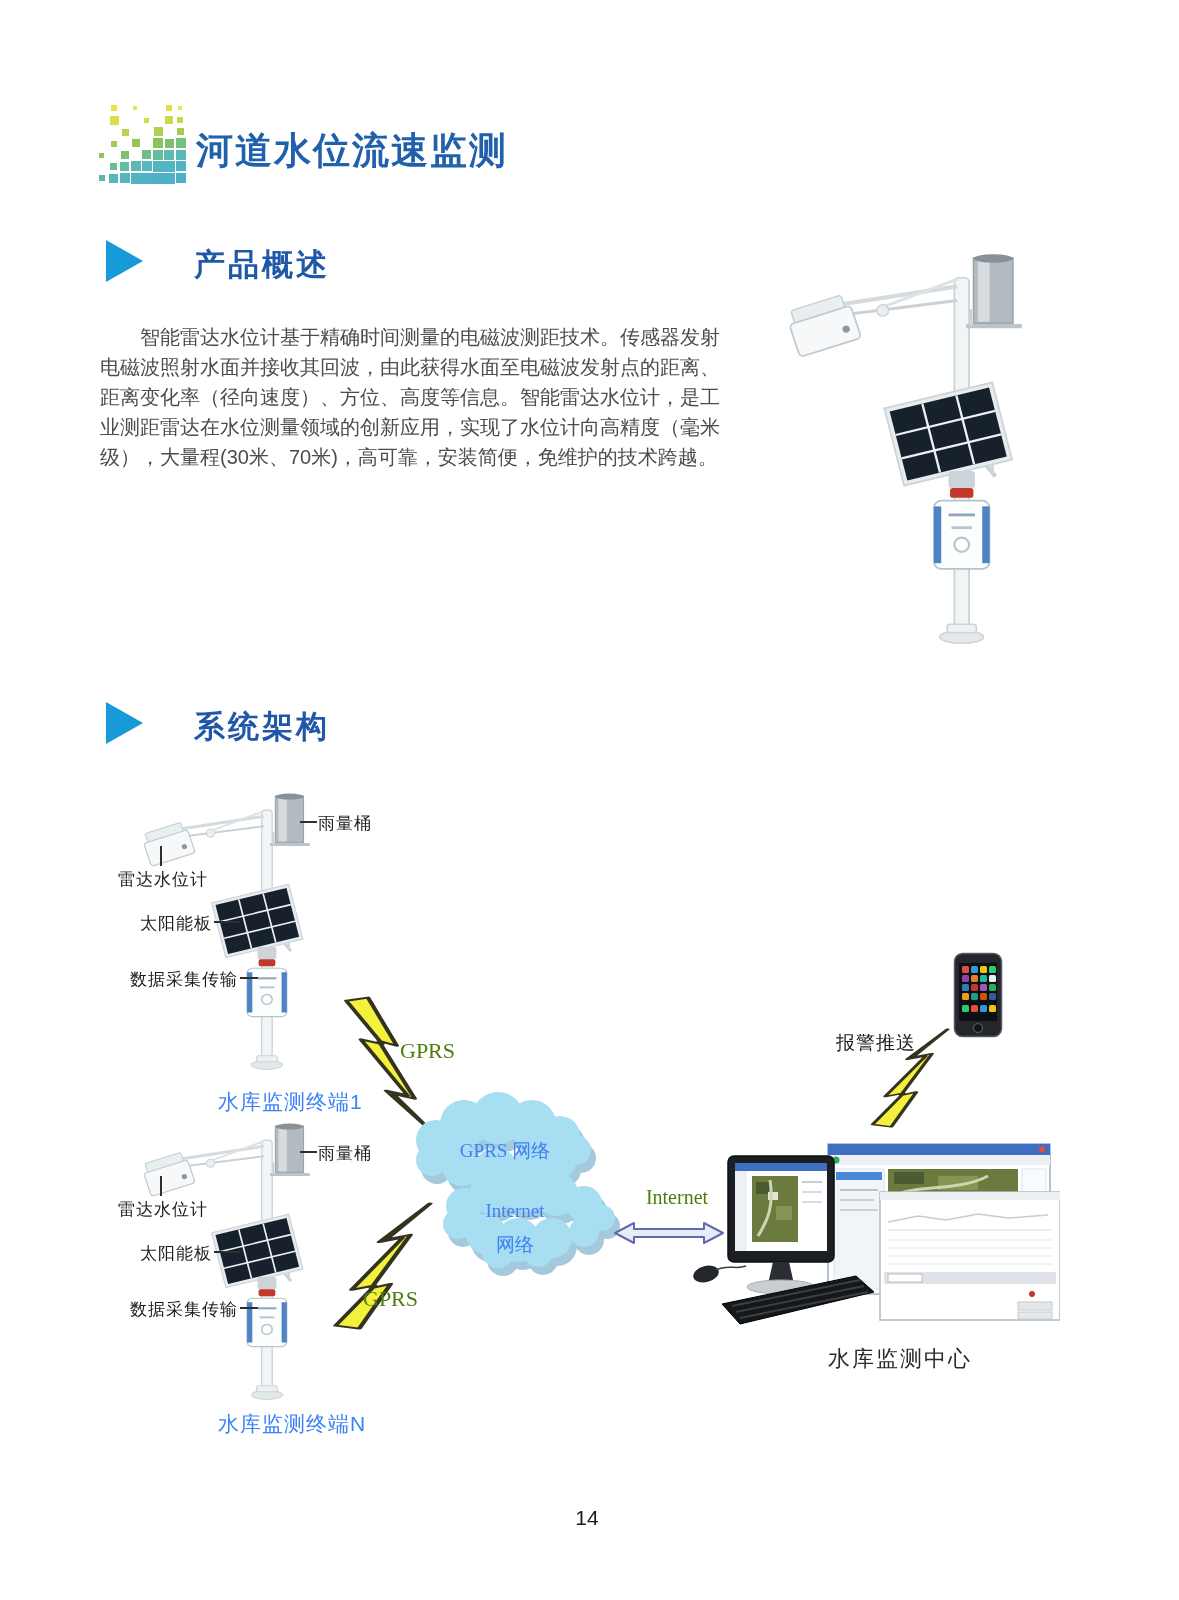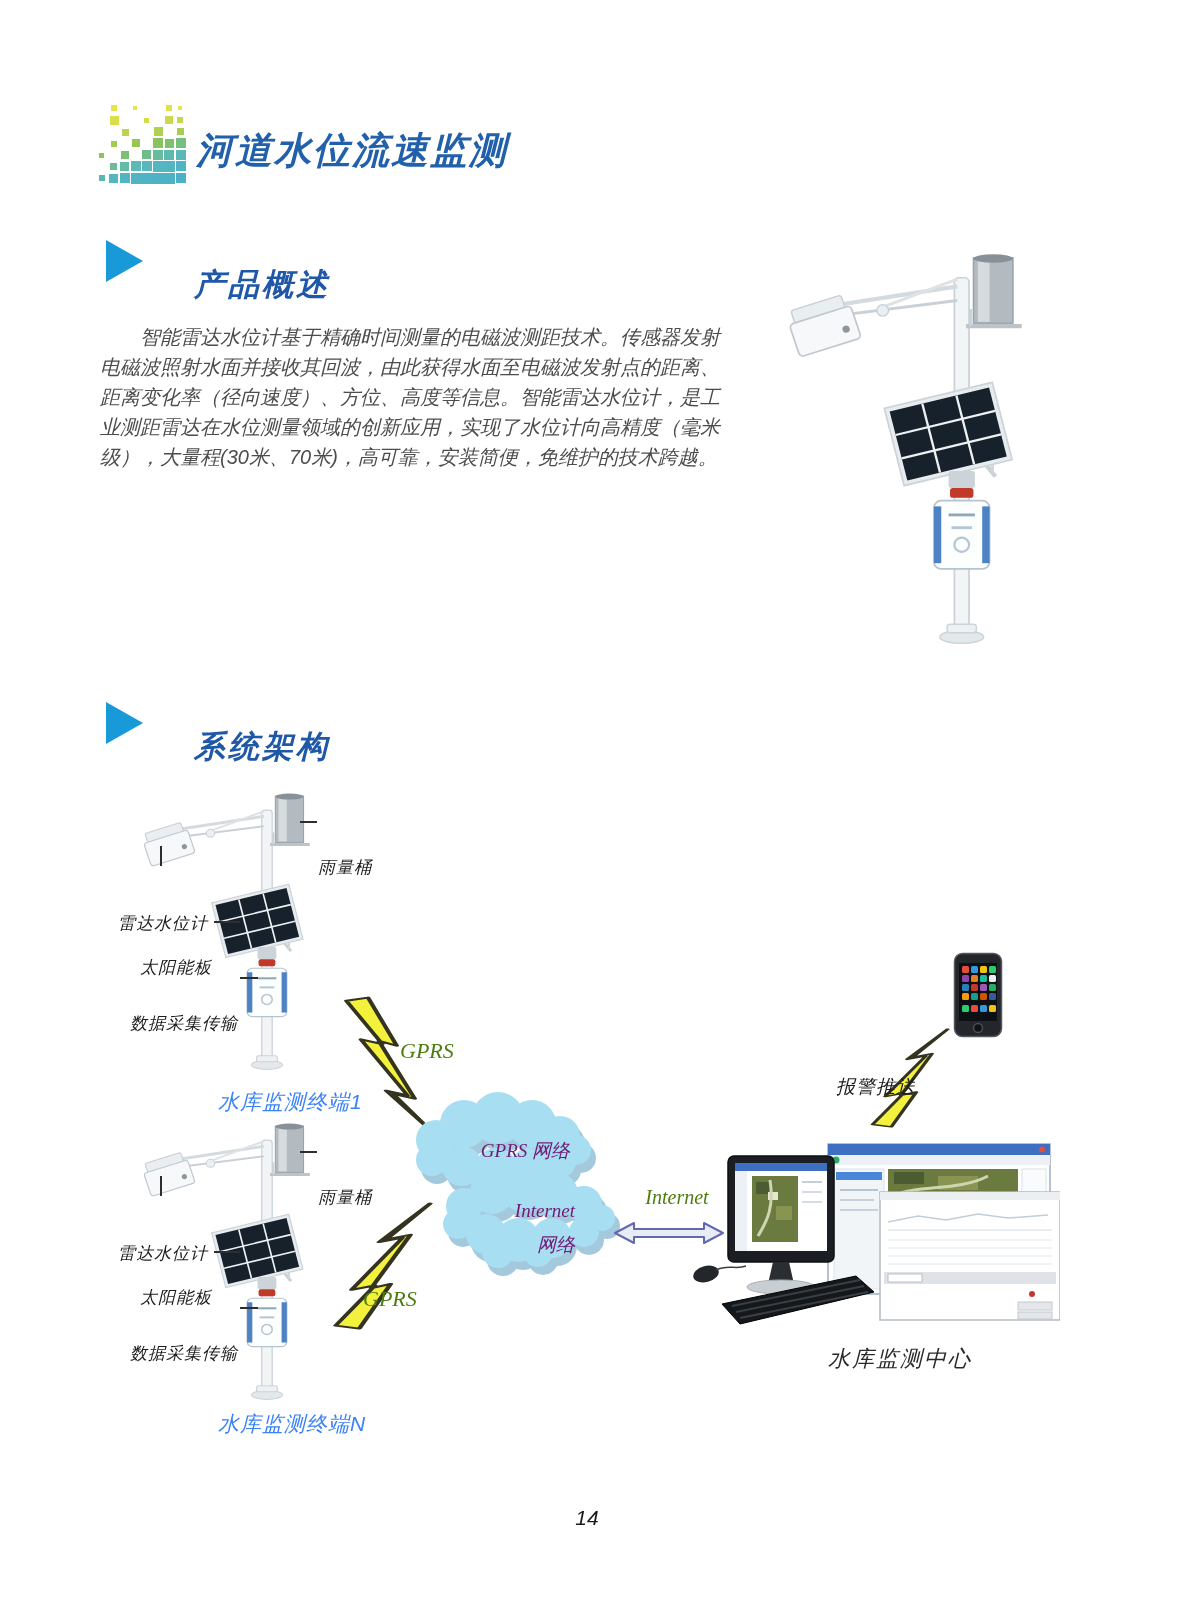--- a/index.html
+++ b/index.html
@@ -1,33 +1,33 @@
 <!DOCTYPE html>
 <html><head>
 <meta charset="utf-8">
 <style>
   html,body{margin:0;padding:0;background:#ffffff;}
   .page{position:relative;width:1174px;height:1600px;background:#ffffff;overflow:hidden;
-        font-family:"Liberation Sans",sans-serif;color:#333;font-style:italic;}
+        font-family:"Liberation Sans",sans-serif;color:#333;}
   .abs{position:absolute;}
   
   .main-title{left:196px;top:126px;font-size:37px;font-weight:bold;color:#2161ac;letter-spacing:2px;}
   
   .tri{width:0;height:0;border-top:21px solid transparent;border-bottom:21px solid transparent;
        border-left:37px solid #199ad8;}
-  .sec-title{font-size:31px;font-weight:bold;color:#2058a8;letter-spacing:3px;margin-top:20px;}
+  .sec-title{font-size:31px;font-weight:bold;color:#2058a8;letter-spacing:3px;}
   
   .body-text{left:100px;top:322px;width:620px;font-size:20px;line-height:30px;color:#4c4c4c;
              text-align:justify;}
   .body-text p{margin:0;text-indent:2em;}
   
-  .dlabel{font-size:17px;color:#1c1c1c;white-space:nowrap;letter-spacing:1px;margin-top:44px;}
+  .dlabel{font-size:17px;color:#1c1c1c;white-space:nowrap;letter-spacing:1px;}
   .caption{font-size:21px;color:#3b82f6;white-space:nowrap;letter-spacing:1px;}
   .serif-label{font-family:"Liberation Serif",serif;font-size:22px;color:#4d7c0f;white-space:nowrap;}
-  .cloud-label{font-family:"Liberation Serif",serif;font-size:19px;color:#701a75;text-align:right;}
+  .cloud-label{font-family:"Liberation Serif",serif;font-size:19px;color:#3b82f6;text-align:center;}
   .pline{position:absolute;background:#2e2e2e;}
   .center-caption{font-size:22px;color:#2a2a2a;letter-spacing:2px;white-space:nowrap;}
   .page-num{left:0;right:0;top:1506px;text-align:center;font-size:21px;color:#1a1a1a;}
 </style>
 </head>
 <body>
 
 <div class="page">
 
   <svg width="0" height="0" style="position:absolute" aria-hidden="true">

